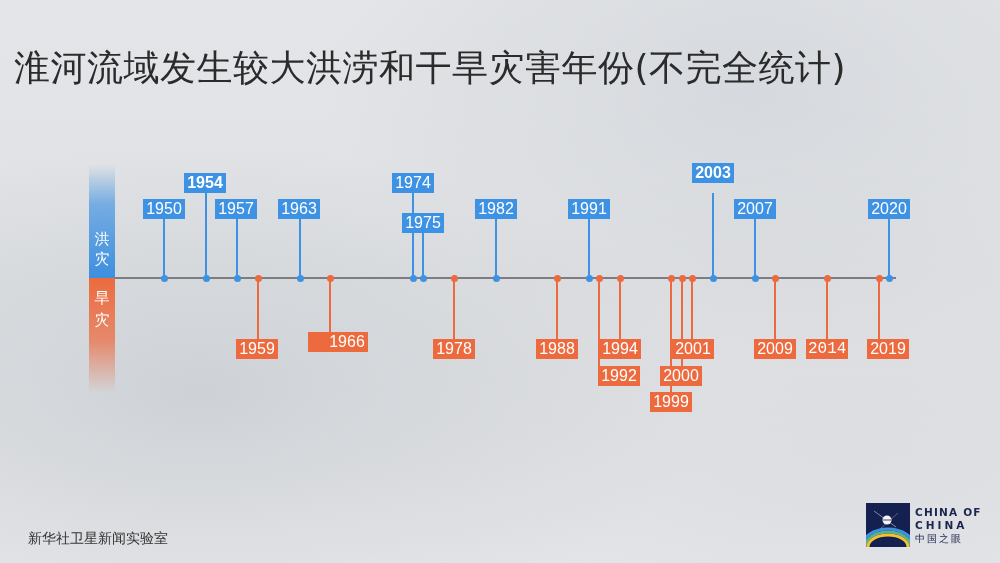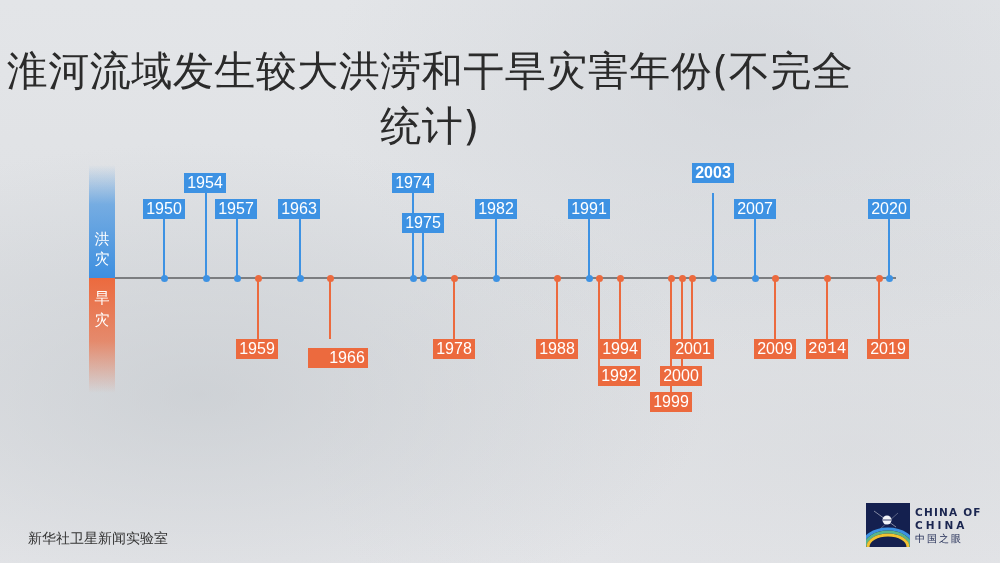--- a/index.html
+++ b/index.html
@@ -7,21 +7,21 @@
     width:1000px; height:563px; position:relative; overflow:hidden;
     font-family: "DejaVu Sans", "Liberation Sans", sans-serif;
     background:
       radial-gradient(ellipse at 20% 70%, rgba(190,195,200,0.55) 0%, rgba(220,223,227,0) 45%),
       radial-gradient(ellipse at 75% 15%, rgba(200,204,210,0.45) 0%, rgba(230,232,235,0) 40%),
       radial-gradient(ellipse at 85% 80%, rgba(205,208,212,0.35) 0%, rgba(230,232,235,0) 45%),
       linear-gradient(180deg, #e3e5e8 0%, #dfe1e4 50%, #e6e7ea 100%);
   }
   .title {
     position:absolute; left:0; top:44px; width:860px; text-align:center;
-    font-size:41px; color:#2b2b2b; letter-spacing:0.5px;
+    font-size:36px; color:#2b2b2b; letter-spacing:0.5px;
   }
   .sidebar { position:absolute; left:89px; width:26px; }
   .side-flood {
     top:165px; height:113px;
     background: linear-gradient(180deg, rgba(74,151,226,0) 0%, rgba(74,151,226,0.7) 35%, #3d8fe0 100%);
   }
   .side-drought {
     top:278px; height:115px;
     background: linear-gradient(180deg, #ec6a3e 0%, rgba(236,106,62,0.7) 55%, rgba(236,106,62,0) 100%);
   }
@@ -71,41 +71,41 @@
 
 <div id="events">
     <div class="event flood">
       <div class="stem" style="left: 163px; top: 219px; height: 59px;"></div>
       <div class="dot" style="left: 160.5px;"></div>
       <div class="tag" style="left: 143px; top: 199px;">1950</div>
     </div>
     <div class="event flood">
       <div class="stem" style="left: 205px; top: 193px; height: 85px;"></div>
       <div class="dot" style="left: 202.5px;"></div>
-      <div class="tag" style="left: 184px; top: 173px;">1954</div>
+      <div class="tag" style="left: 184px; top: 173px; font-weight: bold;">1954</div>
     </div>
     <div class="event flood">
       <div class="stem" style="left: 236px; top: 219px; height: 59px;"></div>
       <div class="dot" style="left: 233.5px;"></div>
       <div class="tag" style="left: 215px; top: 199px;">1957</div>
     </div>
     <div class="event drought">
       <div class="stem" style="left: 257px; top: 278px; height: 61px;"></div>
       <div class="dot" style="left: 254.5px;"></div>
       <div class="tag" style="left: 236px; top: 339px;">1959</div>
     </div>
     <div class="event flood">
       <div class="stem" style="left: 299px; top: 219px; height: 59px;"></div>
       <div class="dot" style="left: 296.5px;"></div>
       <div class="tag" style="left: 278px; top: 199px;">1963</div>
     </div>
     <div class="event drought">
       <div class="stem" style="left: 329px; top: 278px; height: 61px;"></div>
       <div class="dot" style="left: 326.5px;"></div>
-      <div class="tag" style="left: 308px; top: 348px; padding-left: 20px;">1966</div>
+      <div class="tag" style="left: 308px; top: 332px; padding-left: 20px;">1966</div>
     </div>
     <div class="event flood">
       <div class="stem" style="left: 412px; top: 193px; height: 85px;"></div>
       <div class="dot" style="left: 409.5px;"></div>
       <div class="tag" style="left: 392px; top: 173px;">1974</div>
     </div>
     <div class="event flood">
       <div class="stem" style="left: 422px; top: 219px; height: 59px;"></div>
       <div class="dot" style="left: 419.5px;"></div>
       <div class="tag" style="left: 402px; top: 199px; margin-top: 14px;">1975</div>

